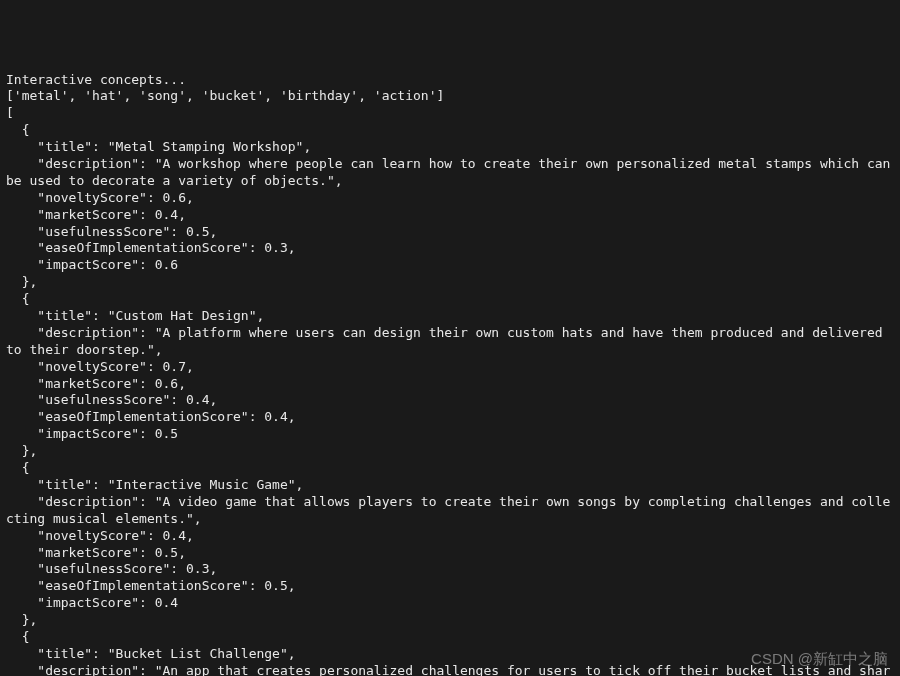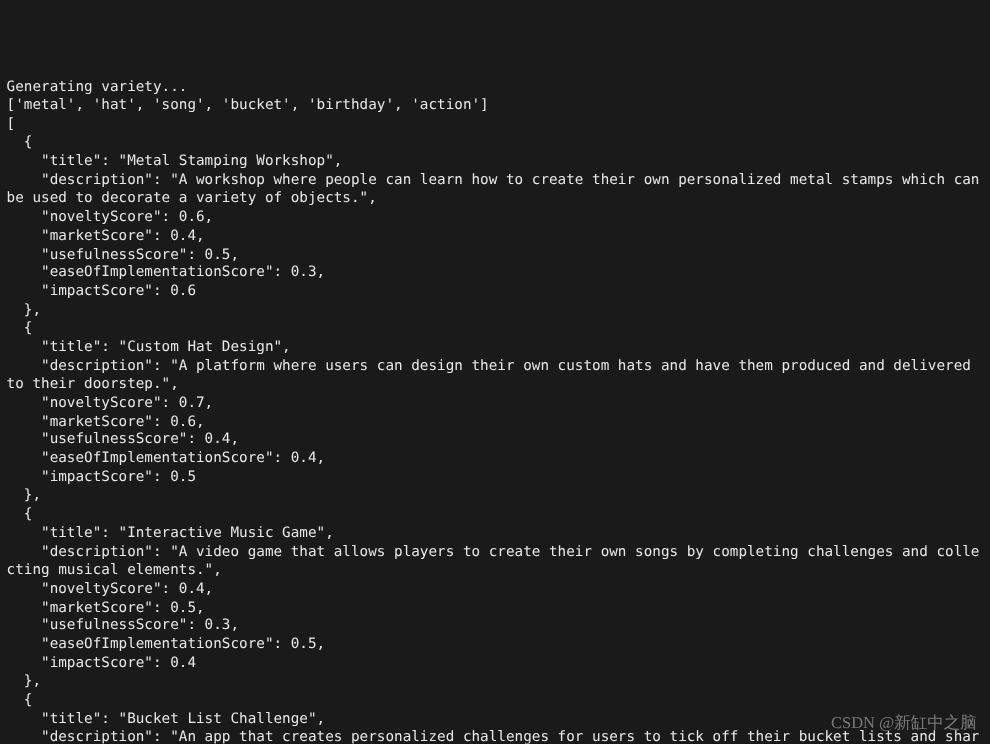--- a/index.html
+++ b/index.html
@@ -23,32 +23,32 @@
     }
     .terminal-output {
       white-space: pre-wrap;
       word-break: break-all;
     }
     .watermark {
       position: absolute;
       bottom: 8px;
       right: 12px;
       color: rgba(200, 200, 200, 0.55);
-      font-family: Liberation Serif, serif;
+      font-family: Liberation Sans, sans-serif;
       font-size: 15px;
       font-weight: 400;
       pointer-events: none;
     }
   </style>
 </head>
 <body>
 
 
 
-<div class="terminal-output"><span>Generating variety...</span>
+<div class="terminal-output"><span>Interactive concepts...</span>
 <span>['metal', 'hat', 'song', 'bucket', 'birthday', 'action']</span>
 [
 <span id="json-entries">  {
     "title": "Metal Stamping Workshop",
     "description": "A workshop where people can learn how to create their own personalized metal stamps which can be used to decorate a variety of objects.",
     "noveltyScore": 0.6,
     "marketScore": 0.4,
     "usefulnessScore": 0.5,
     "easeOfImplementationScore": 0.3,
     "impactScore": 0.6

